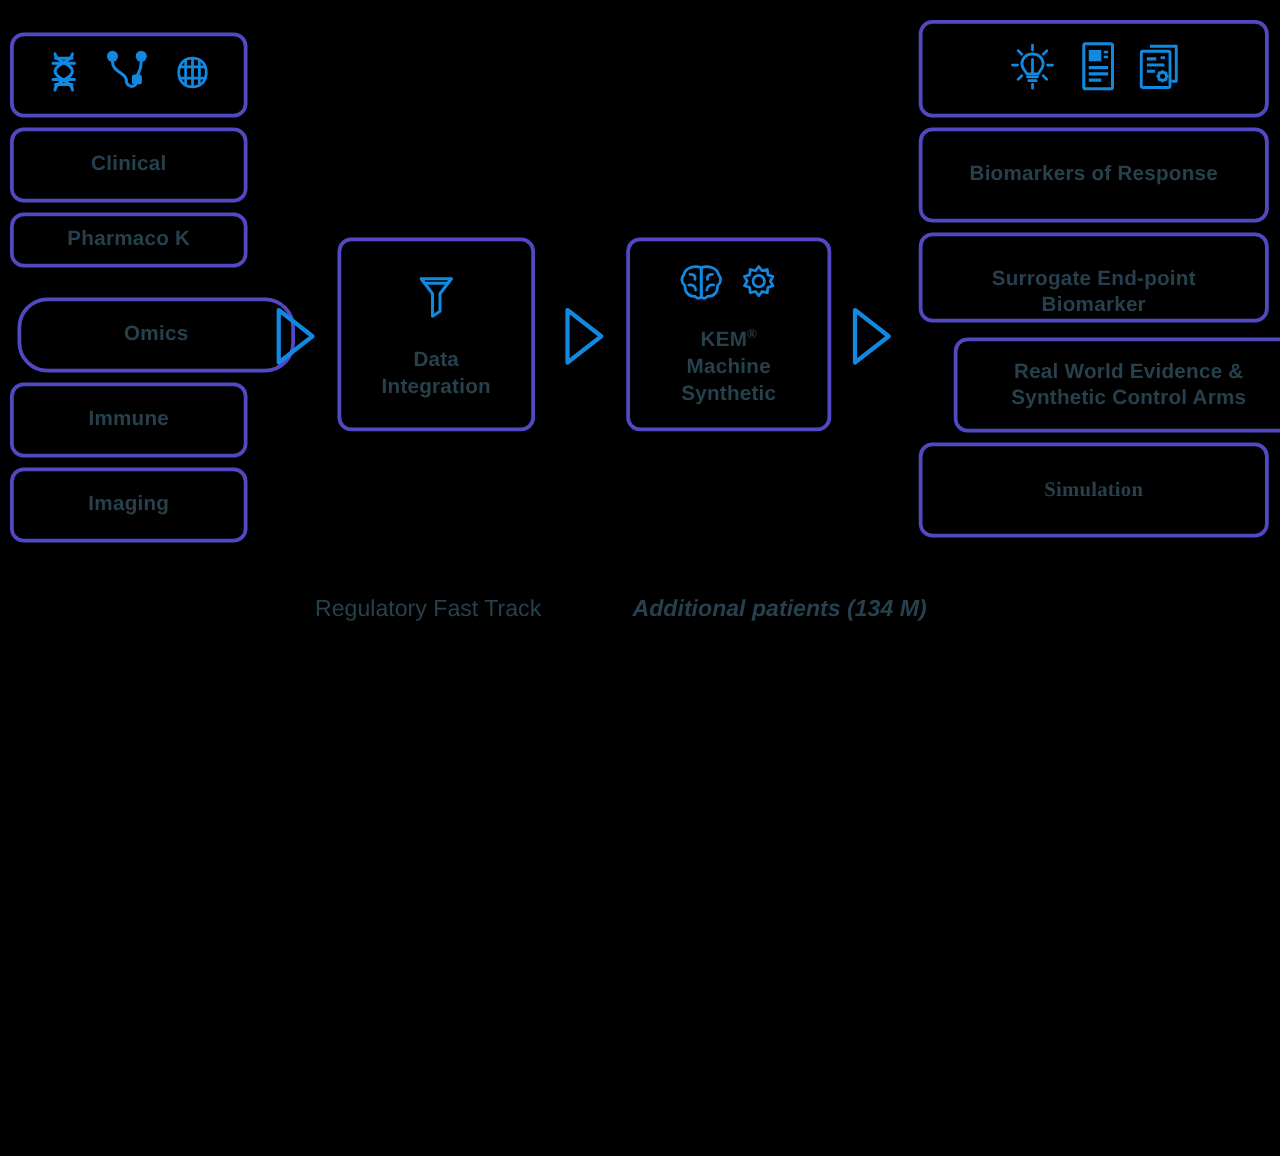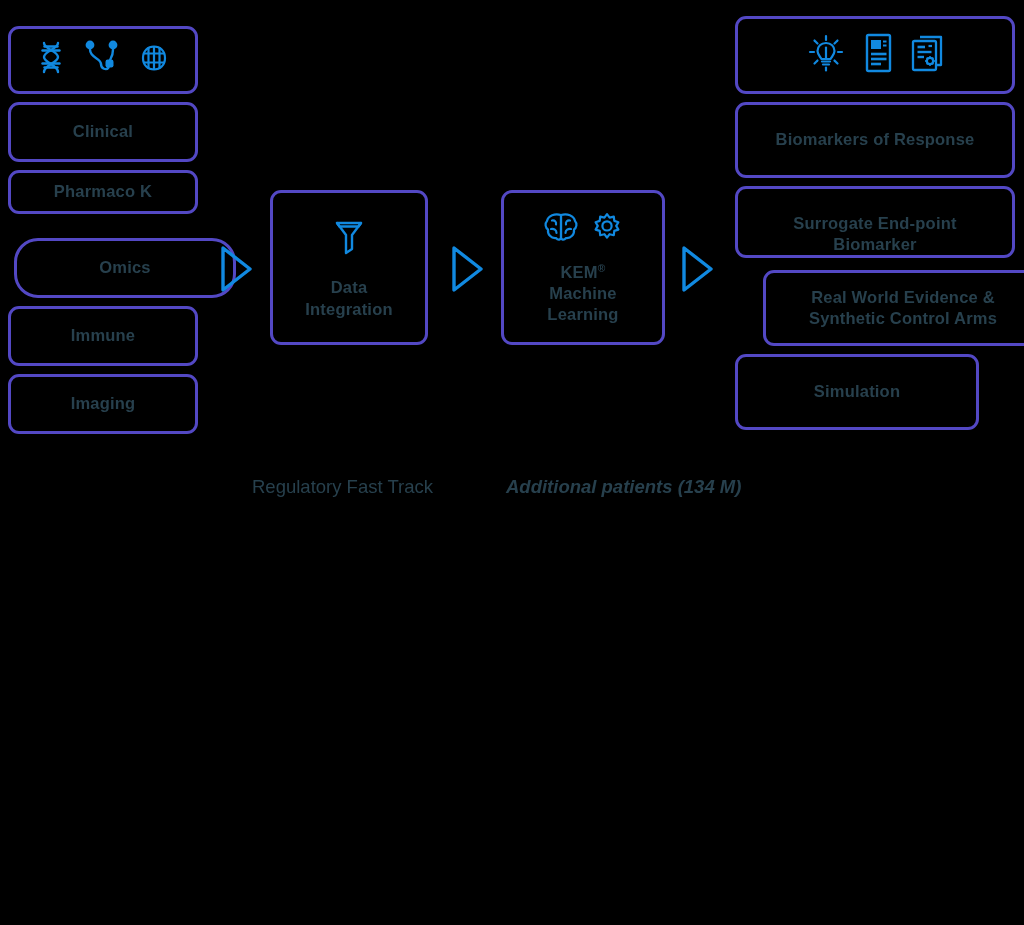--- a/index.html
+++ b/index.html
@@ -216,21 +216,21 @@
             <circle cx="17" cy="14.9" r="4.6"></circle>
           </g>
         </svg>
       </span>
     </div>
     <div>
       <div class="proc-label">
         <span>KEM</span><span class="sup">®</span>
       </div>
       <div class="proc-label">Machine</div>
-      <div class="proc-label">Learning</div>
+      <div class="proc-label">Synthetic</div>
     </div>
   </div>
 
   <div class="arrow" style="left:680px; top:245px;">
     <svg width="36" height="48" viewBox="0 0 36 48">
       <path d="M4 3 L31 24 L4 45 Z" fill="none" stroke="#1189E0" stroke-width="3.4" stroke-linejoin="round"></path>
     </svg>
   </div>
 
   <div class="node" style="left:735px; top:16px; width:280px; height:78px;">
@@ -301,21 +301,21 @@
     </span>
   </div>
 
   <div class="node" style="left:735px; top:270px; width:280px; height:76px;margin-left:28px;">
     <span class="node-label">
       <span style="display:block;">Real World Evidence &amp;</span>
       <span style="display:block;">Synthetic Control Arms</span>
     </span>
   </div>
 
-  <div class="node" style="left:735px; top:354px; width:244px; height:76px;">
+  <div class="node" style="left:735px; top:354px; width:280px; height:76px;font-family:Liberation Serif, serif;">
     <span class="node-label">Simulation</span>
   </div>
 
   <div class="caption regular" style="left:252px; top:476px;">Regulatory Fast Track</div>
 
   <div class="caption bolditalic" style="left:506px; top:476px;">Additional patients (134 M)</div>
 
 </div>
 
 </body></html>

